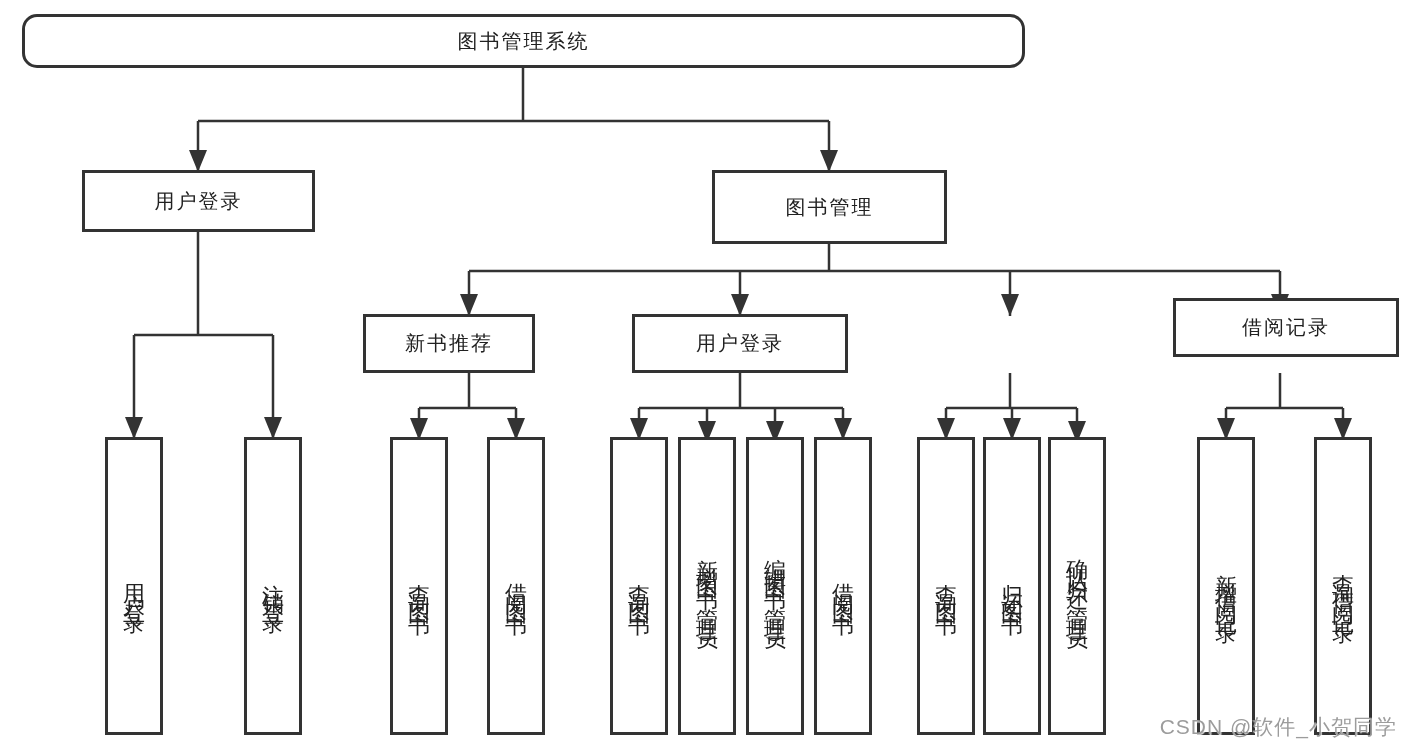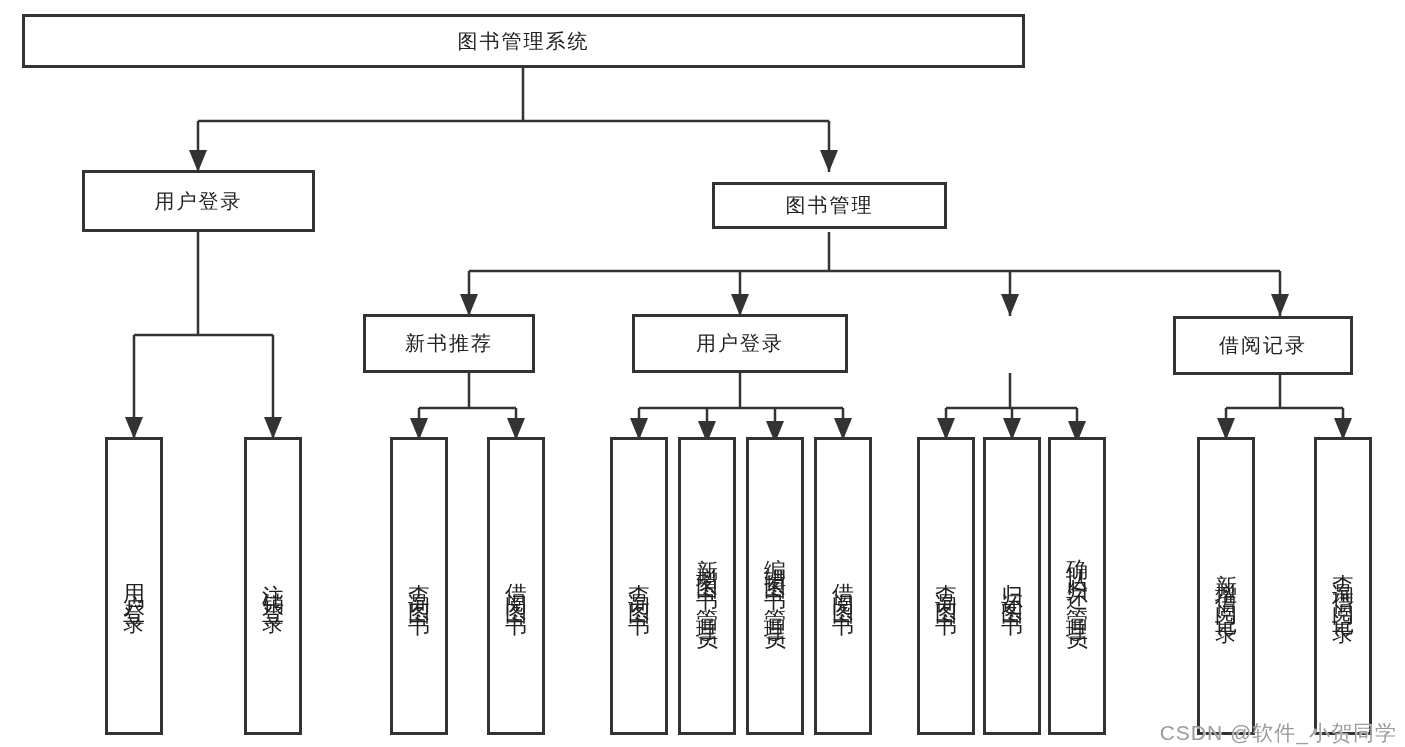--- a/index.html
+++ b/index.html
@@ -23,27 +23,27 @@
     border: 3px solid #333333;
     background: #ffffff;
     display: flex;
     align-items: center;
     justify-content: center;
     color: #212121;
     font-size: 20px;
     letter-spacing: 2px;
     z-index: 2;
   }
-  .root-box   { left: 22px;  top: 14px;  width: 1003px; height: 54px; }
+  .root-box   { left: 22px;  top: 14px;  width: 1003px; height: 54px; border-radius: 15px; }
   .l2a        { left: 82px;  top: 170px; width: 233px;  height: 62px; }
-  .l2b        { left: 712px; top: 182px; width: 235px;  height: 47px; }
+  .l2b        { left: 712px; top: 170px; width: 235px;  height: 74px; }
   .l3a        { left: 363px; top: 314px; width: 172px;  height: 59px; }
   .l3b        { left: 632px; top: 314px; width: 216px;  height: 59px; }
   .l3c        { left: 903px; top: 314px; width: 215px;  height: 59px; }
-  .l3d        { left: 1173px;top: 316px; width: 180px;  height: 59px; }
+  .l3d        { left: 1173px;top: 298px; width: 226px;  height: 59px; }
   .leaf {
     position: absolute;
     top: 437px;
     width: 58px;
     height: 298px;
   }
   .leaf .vtext {
     writing-mode: vertical-rl;
     text-orientation: mixed;
     font-size: 22px;
@@ -60,21 +60,21 @@
   .lf7  { left: 746px; }
   .lf8  { left: 814px; }
   .lf9  { left: 917px; }
   .lf10 { left: 983px; }
   .lf11 { left: 1048px; }
   .lf12 { left: 1197px; }
   .lf13 { left: 1314px; }
   .watermark {
     position: absolute;
     right: 8px;
-    bottom: 0;
+    bottom: 6px;
     font-size: 21px;
     color: #9c9c9c;
     text-shadow: 1px 1px 1px rgba(255,255,255,0.85);
     z-index: 3;
     letter-spacing: 1px;
   }
 </style>
 </head>
 <body>
 

